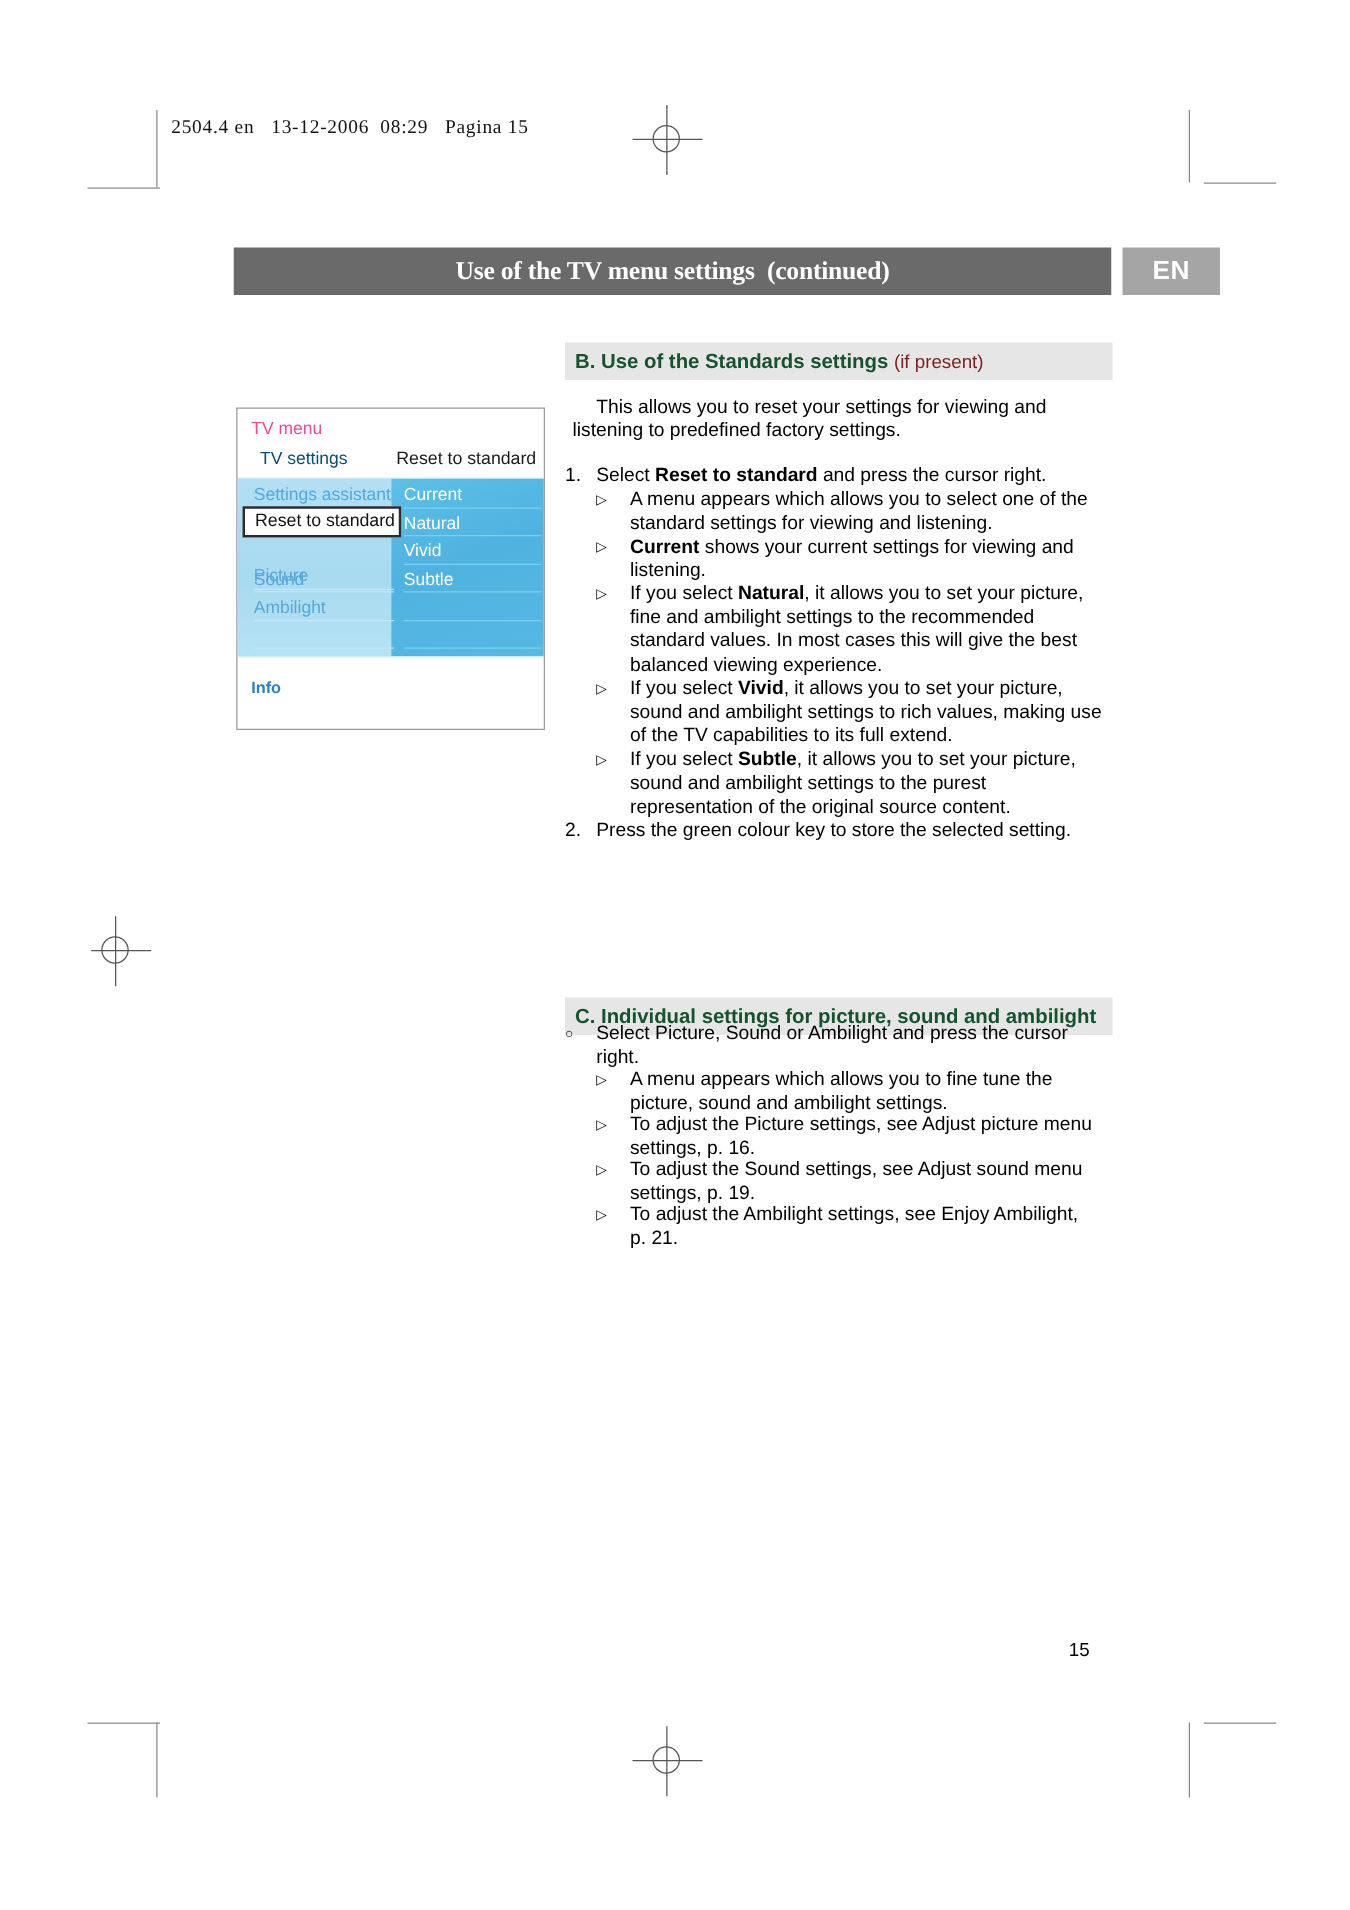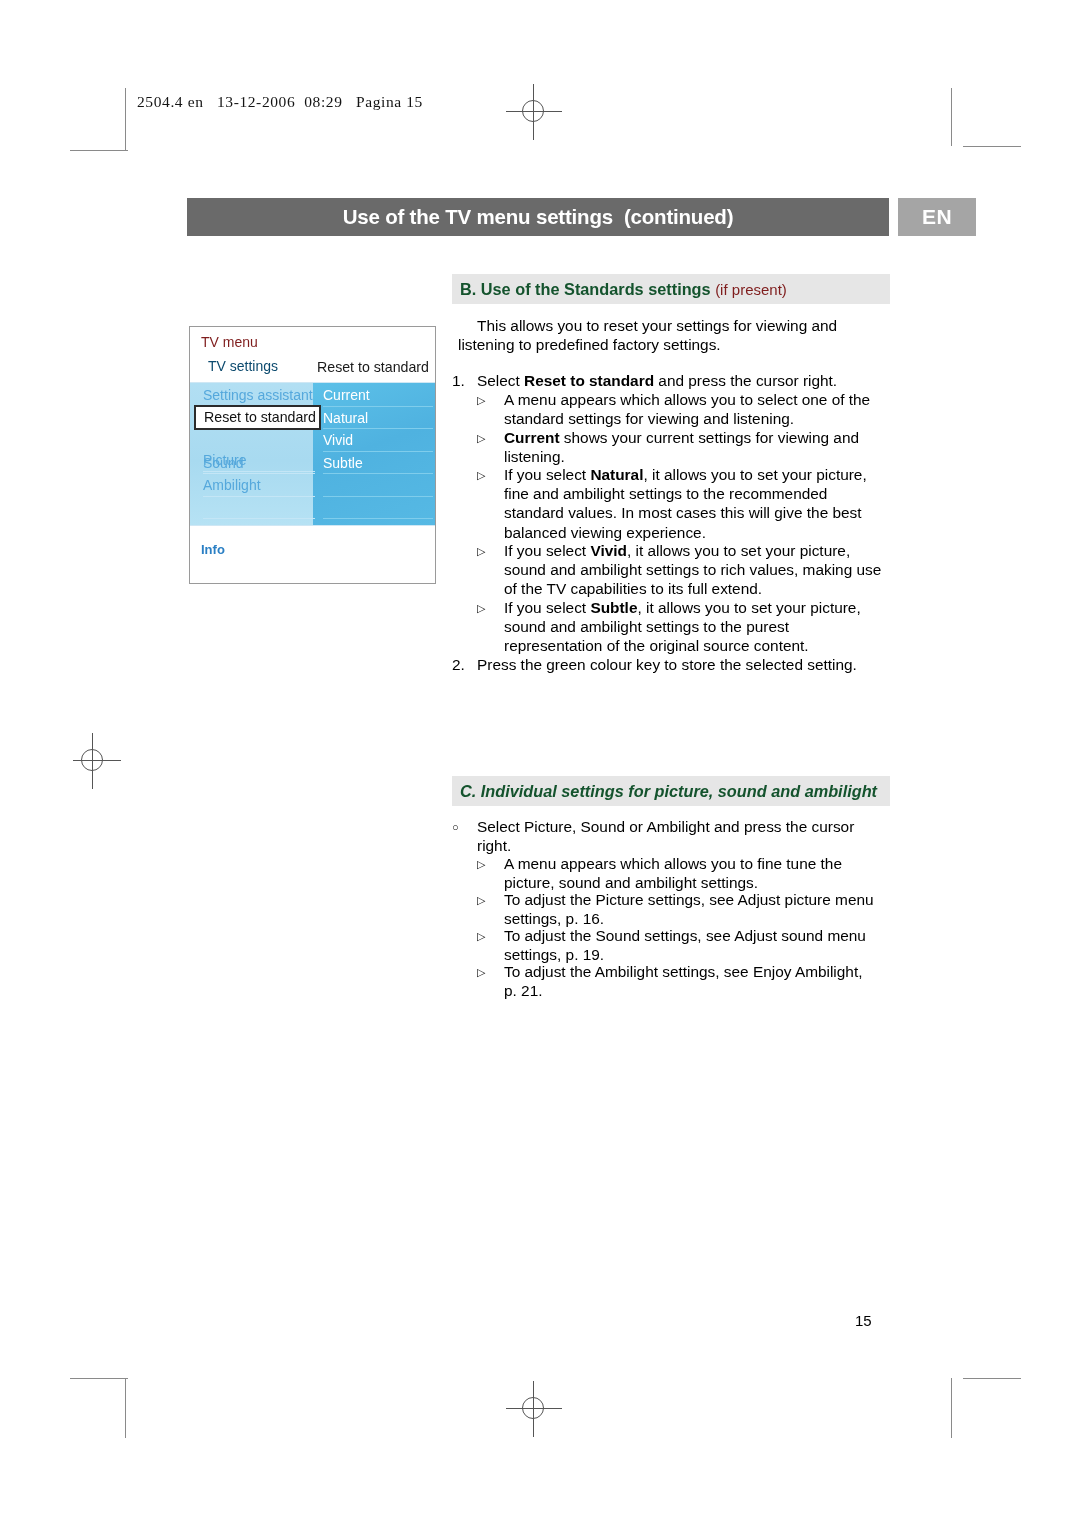--- a/index.html
+++ b/index.html
@@ -70,20 +70,21 @@
   .title-bar {
     position: absolute;
     left: 187px;
     top: 198px;
     width: 702px;
     height: 38px;
     background: #6a6a6a;
     display: flex;
     align-items: center;
     justify-content: center;
+    font-family: Liberation Serif, serif;
   }
   .title-bar .title-text {
     color: #ffffff;
     font-size: 20.5px;
     font-weight: bold;
     letter-spacing: -0.2px;
     white-space: pre;
   }
   .lang-badge {
     position: absolute;
@@ -165,21 +166,21 @@
     height: 258px;
     background: #ffffff;
     border: 1px solid #9a9a9a;
     box-sizing: border-box;
     overflow: hidden;
     font-size: 13.5px;
   }
   .tvmenu .tm-title {
     position: absolute;
     left: 11px; top: 7px;
-    color: #7f1d1d;
+    color: #ec4899;
     font-size: 14px;
   }
   .tvmenu .tm-sub {
     position: absolute;
     left: 18px; top: 31px;
     color: #0c4a6e;
     font-size: 14px;
   }
   .tvmenu .tm-colhead {
     position: absolute;
@@ -395,21 +396,21 @@
     <span>sound and ambilight settings to the purest</span><br>
     <span>representation of the original source content.</span>
   </span>
 </div>
 
 <div class="lrow" style="left:452px; top:655px; width:440px;">
   <span class="marker num-marker">2.</span>
   <span class="ltext">Press the green colour key to store the selected setting.</span>
 </div>
 
-<div class="section-band" style="top:776px;font-style:italic;">
+<div class="section-band" style="top:798px;">
   <span class="sec-main">C. Individual settings for picture, sound and ambilight</span>
 </div>
 
 <div class="lrow" style="left:452px; top:817px; width:440px;">
   <span class="marker cir-marker">○</span>
   <span class="ltext">
     <span>Select Picture, Sound or Ambilight and press the cursor</span><br>
     <span>right.</span>
   </span>
 </div>

